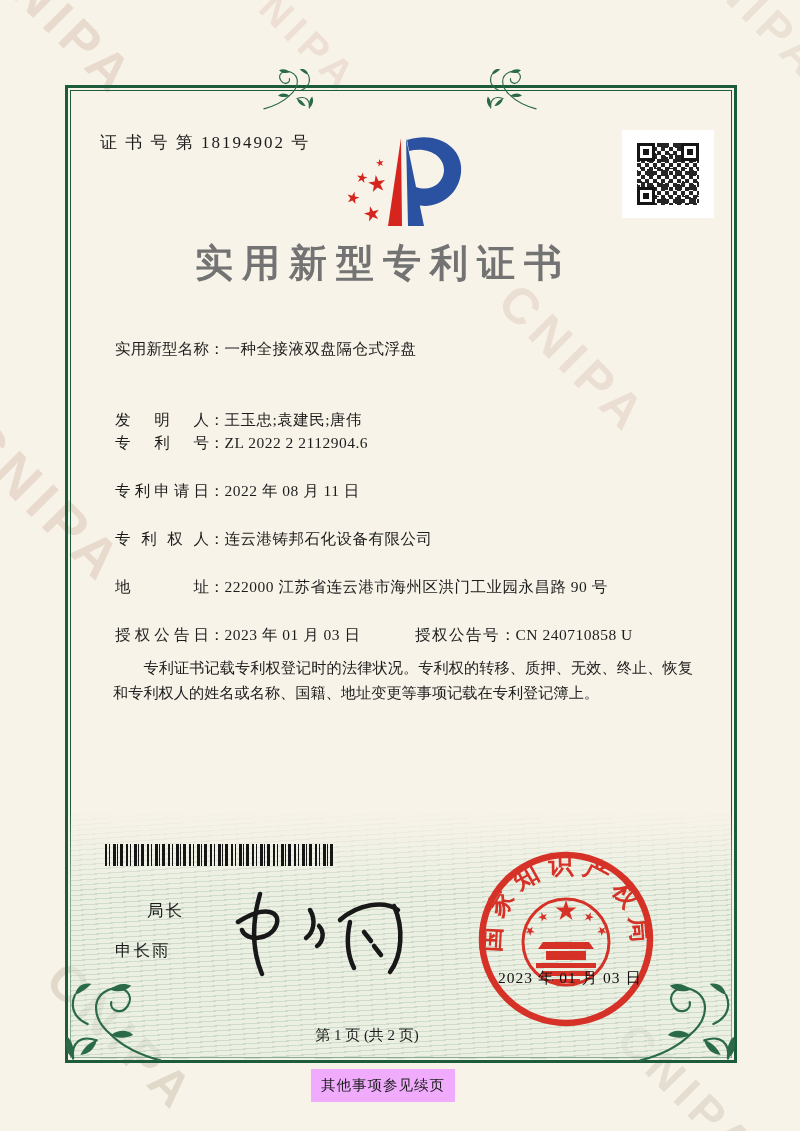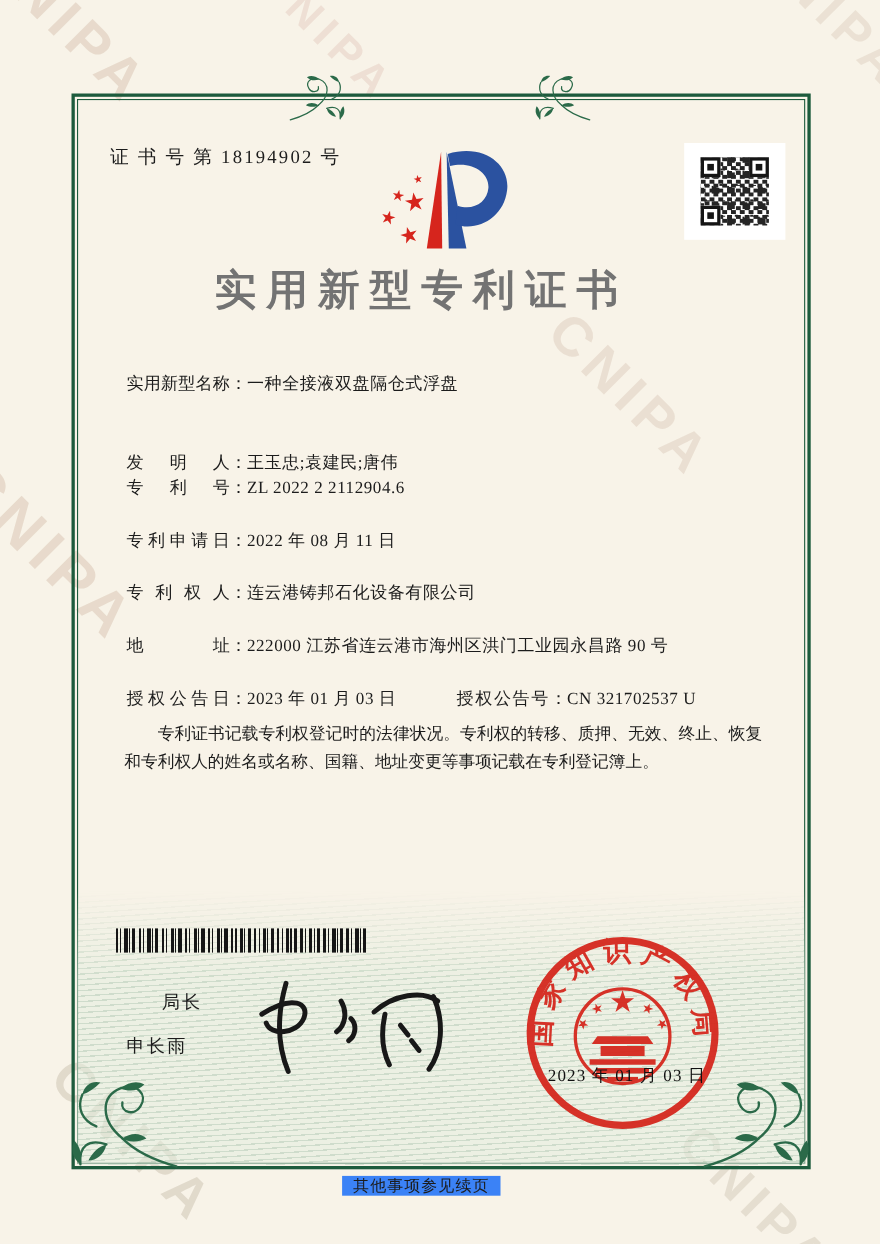--- a/index.html
+++ b/index.html
@@ -83,21 +83,21 @@
       font-family:"Liberation Sans","DejaVu Sans",sans-serif;margin-left:32px;}
   .officer-name{position:absolute;left:115px;top:940px;font-size:16.5px;letter-spacing:2px;
       font-family:"Liberation Sans","DejaVu Sans",sans-serif;}
   .signature{position:absolute;left:222px;top:882px;width:200px;height:105px;}
   .seal{position:absolute;left:472px;top:845px;width:188px;height:188px;opacity:.95;}
   .seal-date{position:absolute;left:488px;top:968px;width:164px;text-align:center;
              font-size:15.5px;letter-spacing:1px;color:#111;z-index:5;}
 
   
   .page-no{position:absolute;left:0;right:66px;top:1026px;text-align:center;font-size:15px;}
-  .cont-wrap{position:absolute;left:311px;top:1069px;width:144px;height:18px;background:#3b82f6;
+  .cont-wrap{position:absolute;left:311px;top:1069px;width:144px;height:33px;background:#f0abfc;
              display:flex;align-items:center;justify-content:center;}
   .cont-note{font-size:14.5px;letter-spacing:1px;}
 </style>
 </head>
 <body>
 
 <div class="page">
 
   <svg width="0" height="0" style="position:absolute">
     <defs>
@@ -184,21 +184,21 @@
   </div>
   <div class="row r5">
     <span class="flabel">专利权人</span><span>：</span><span class="fvalue">连云港铸邦石化设备有限公司</span>
   </div>
   <div class="row r6">
     <span class="flabel">地址</span><span>：</span><span class="fvalue">222000  江苏省连云港市海州区洪门工业园永昌路 90 号</span>
   </div>
   <div class="row r7">
     <span class="flabel">授权公告日</span><span>：</span><span class="fvalue">2023 年 01 月 03 日</span>
     <span class="pair2">
-      <span class="glabel">授权公告号</span><span>：</span><span class="fvalue">CN 321702537 U</span>
+      <span class="glabel">授权公告号</span><span>：</span><span class="fvalue">CN 240710858 U</span>
     </span>
   </div>
 
   <div class="body-text">
     <p>专利证书记载专利权登记时的法律状况。专利权的转移、质押、无效、终止、恢复和专利权人的姓名或名称、国籍、地址变更等事项记载在专利登记簿上。</p>
   </div>
 
   <div class="barcode"></div>
 
   <div class="officer-title">局长</div>
@@ -233,17 +233,18 @@
       <use href="#star" transform="translate(130,86) scale(5) rotate(40)"></use>
       <path d="M66,104 h56 l-5,-7 h-46 Z"></path>
       <path d="M74,106 h40 v9 h-40 Z"></path>
       <path d="M64,118 h60 v5 h-60 Z"></path>
       <path d="M70,126 h48 v5 h-48 Z"></path>
       <path d="M80,134 h28 v4 h-28 Z"></path>
     </g>
   </svg>
   <div class="seal-date">2023 年 01 月 03 日</div>
 
+  <div class="page-no">第 1 页 (共 2 页)</div>
   <div class="cont-wrap">
     <span class="cont-note">其他事项参见续页</span>
   </div>
 
 </div>
 
 </body></html>

